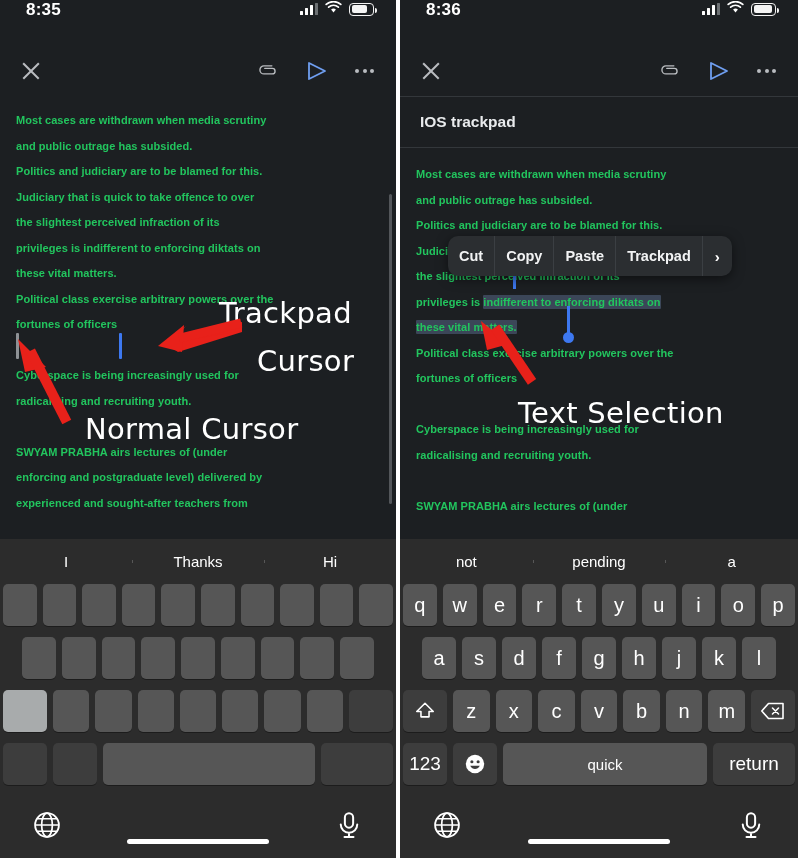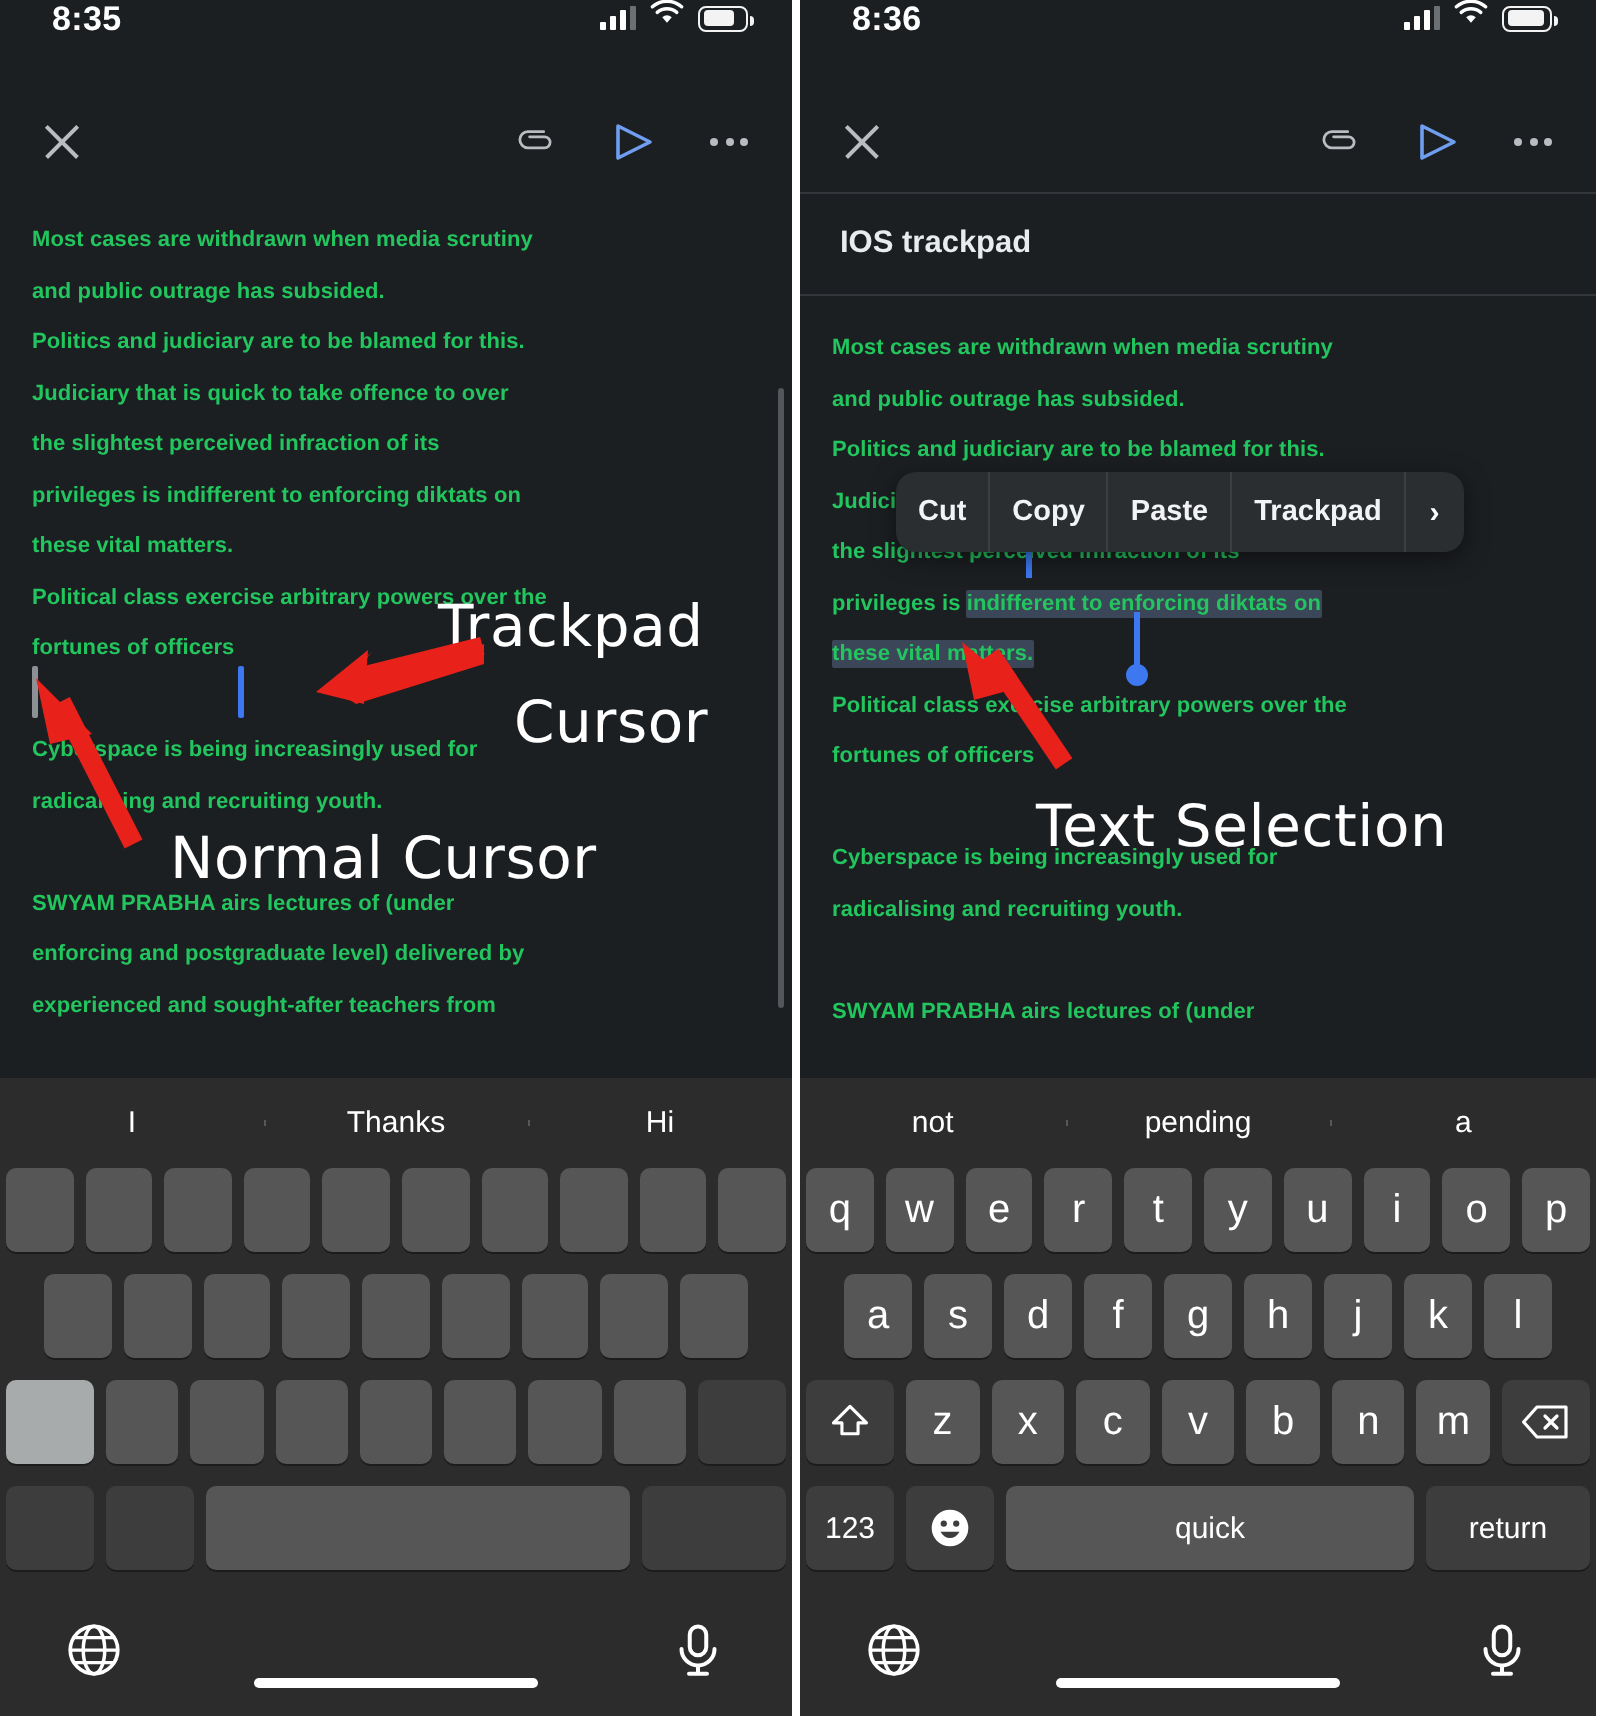--- a/index.html
+++ b/index.html
@@ -139,21 +139,21 @@
   .sg + .sg::before {
     content:""; position:absolute; left:0; top:7px; bottom:7px; width:1px; background:#575757;
   }
   .krow { display:flex; justify-content:center; gap:6px; padding: 0 3px; margin-bottom: 11px; }
   .key {
     background:#565656; border-radius: 5px; height: 42px; flex: 1 1 0;
     display:flex; align-items:center; justify-content:center;
     color:#fff; font-size:20px; font-weight: normal; box-shadow: 0 1px 0 rgba(0,0,0,.35);
   }
   .key.blank { color: transparent; }
-  .key.dark { background: #3d3d3d; flex: 0 0 44px; font-size: 15px; }
+  .key.dark { background: #3d3d3d; flex: 0 0 44px; font-size: 19px; }
   .key.light { background:#a8abac; }
   .key.space { flex: 5 1 0; font-size: 15px; }
   .krow.row2 { padding: 0 22px; }
   .krow.row3 { padding: 0 3px; }
   .krow.row4 { padding: 0 3px; }
   .bottombar {
     height: 62px; display:flex; align-items:center; justify-content:space-between;
     padding: 0 32px;
   }
   .homebar {

